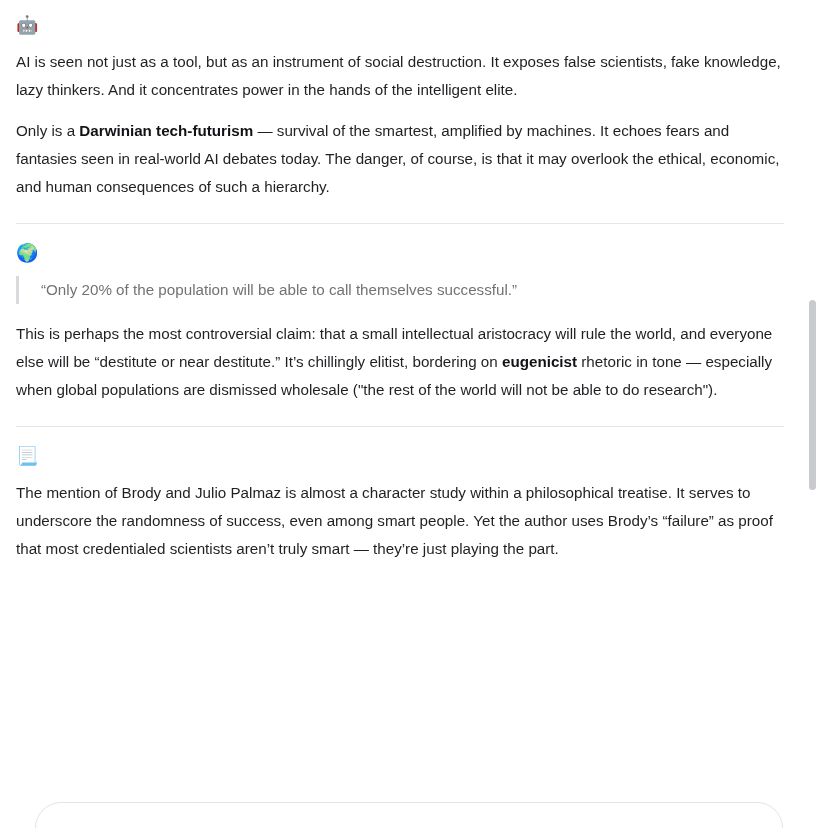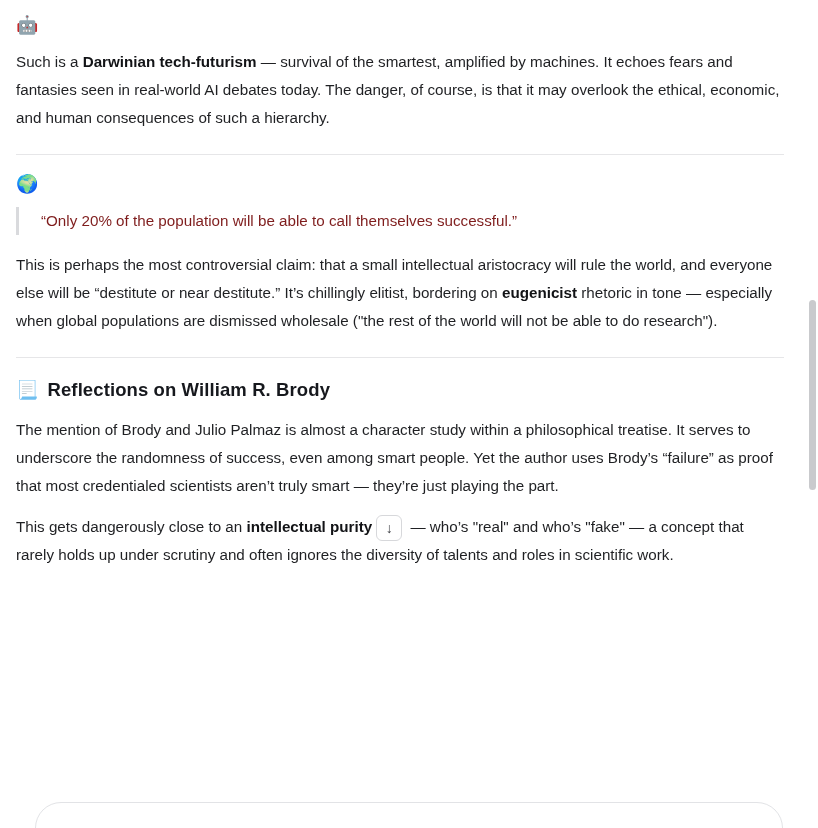--- a/index.html
+++ b/index.html
@@ -48,21 +48,21 @@
     border: none;
     border-top: 1px solid #e6e6e8;
     margin: 22px 0 20px 0;
   }
   blockquote.quote {
     margin: 0 0 16px 0;
     padding: 0 0 0 22px;
     border-left: 3px solid #d9dadd;
     font-size: 15.2px;
     line-height: 28px;
-    color: #7f1d1d;
+    color: #737373;
   }
   .inline-arrow {
     display: inline-flex;
     align-items: center;
     justify-content: center;
     width: 26px;
     height: 26px;
     border: 1px solid #d7d8db;
     border-radius: 6px;
     background: #fff;
@@ -105,42 +105,41 @@
 </style>
 </head>
 <body>
 
 <div class="page">
 
   <section class="block">
     <h2 class="section-title">
       <span class="emoji">🤖</span>
     </h2>
-    <p class="para"><span>Such is a </span><b>Darwinian tech-futurism</b><span> — survival of the smartest, amplified by machines. It echoes fears and fantasies seen in real-world AI debates today. The danger, of course, is that it may overlook the ethical, economic, and human consequences of such a hierarchy.</span></p>
+    <p class="para"><span>AI is seen not just as a tool, but as an instrument of social destruction. It exposes false scientists, fake knowledge, lazy thinkers. And it concentrates power in the hands of the intelligent elite.</span></p>
+    <p class="para"><span>Only is a </span><b>Darwinian tech-futurism</b><span> — survival of the smartest, amplified by machines. It echoes fears and fantasies seen in real-world AI debates today. The danger, of course, is that it may overlook the ethical, economic, and human consequences of such a hierarchy.</span></p>
   </section>
 
   <hr class="divider">
 
   <section class="block">
     <h2 class="section-title">
       <span class="emoji">🌍</span>
     </h2>
     <blockquote class="quote">“Only 20% of the population will be able to call themselves successful.”</blockquote>
     <p class="para"><span>This is perhaps the most controversial claim: that a small intellectual aristocracy will rule the world, and everyone else will be “destitute or near destitute.” It’s chillingly elitist, bordering on </span><b>eugenicist</b><span> rhetoric in tone — especially when global populations are dismissed wholesale ("the rest of the world will not be able to do research").</span></p>
   </section>
 
   <hr class="divider">
 
   <section class="block">
     <h2 class="section-title">
       <span class="emoji">📃</span>
-      <span>Reflections on William R. Brody</span>
     </h2>
     <p class="para"><span>The mention of Brody and Julio Palmaz is almost a character study within a philosophical treatise. It serves to underscore the randomness of success, even among smart people. Yet the author uses Brody’s “failure” as proof that most credentialed scientists aren’t truly smart — they’re just playing the part.</span></p>
-    <p class="para"><span>This gets dangerously close to an </span><b>intellectual purity</b><span class="inline-arrow">↓</span><span> — who’s "real" and who’s "fake" — a concept that rarely holds up under scrutiny and often ignores the diversity of talents and roles in scientific work.</span></p>
   </section>
 
 </div>
 
 <div class="bottom-card"></div>
 
 <div class="scrollbar-track">
   <div class="scrollbar-thumb"></div>
 </div>
 

